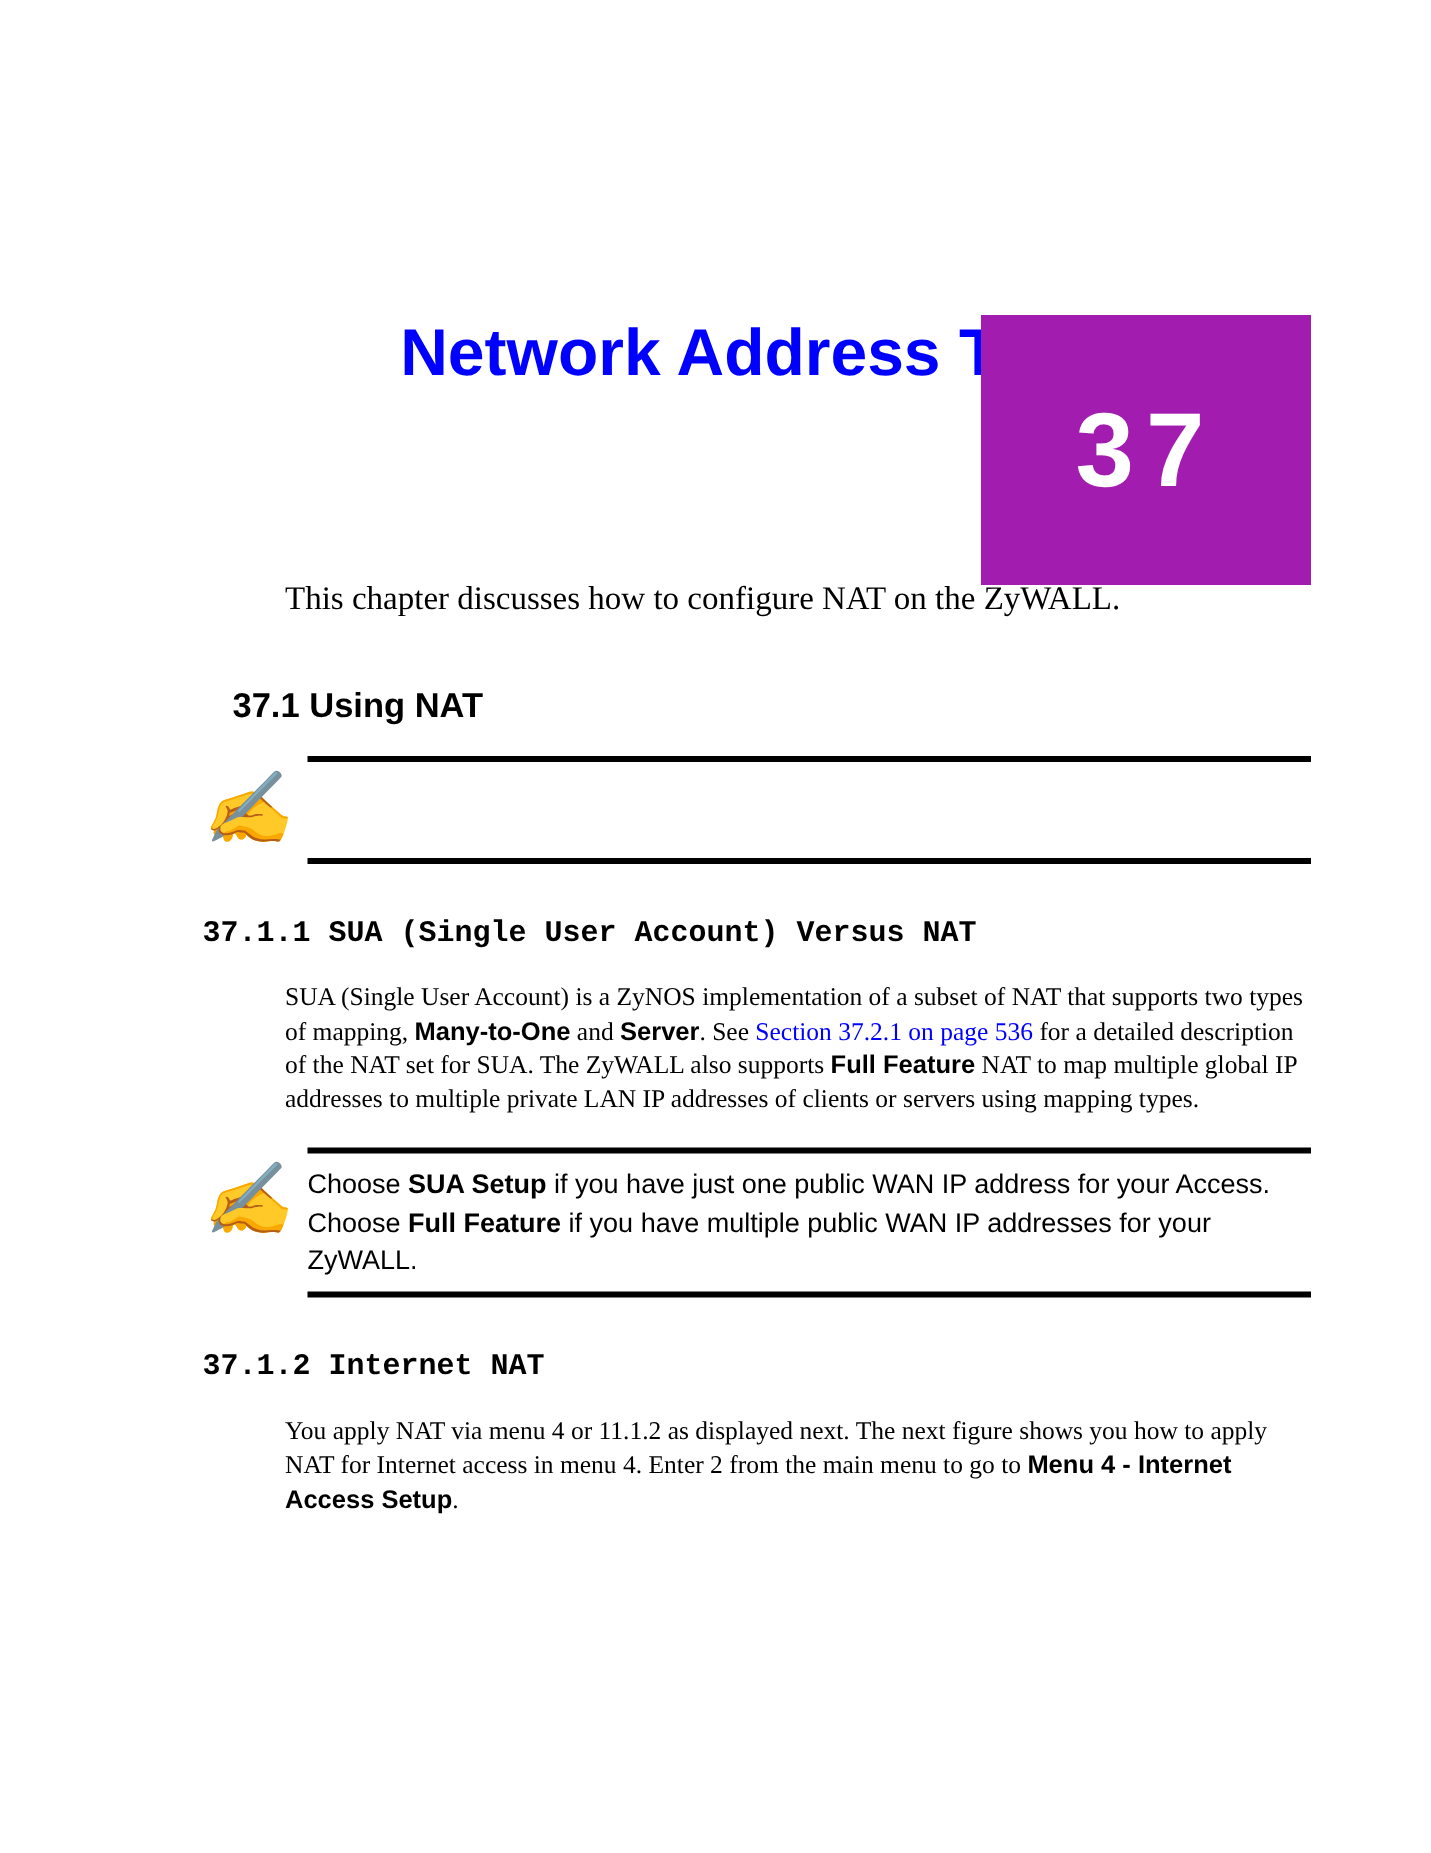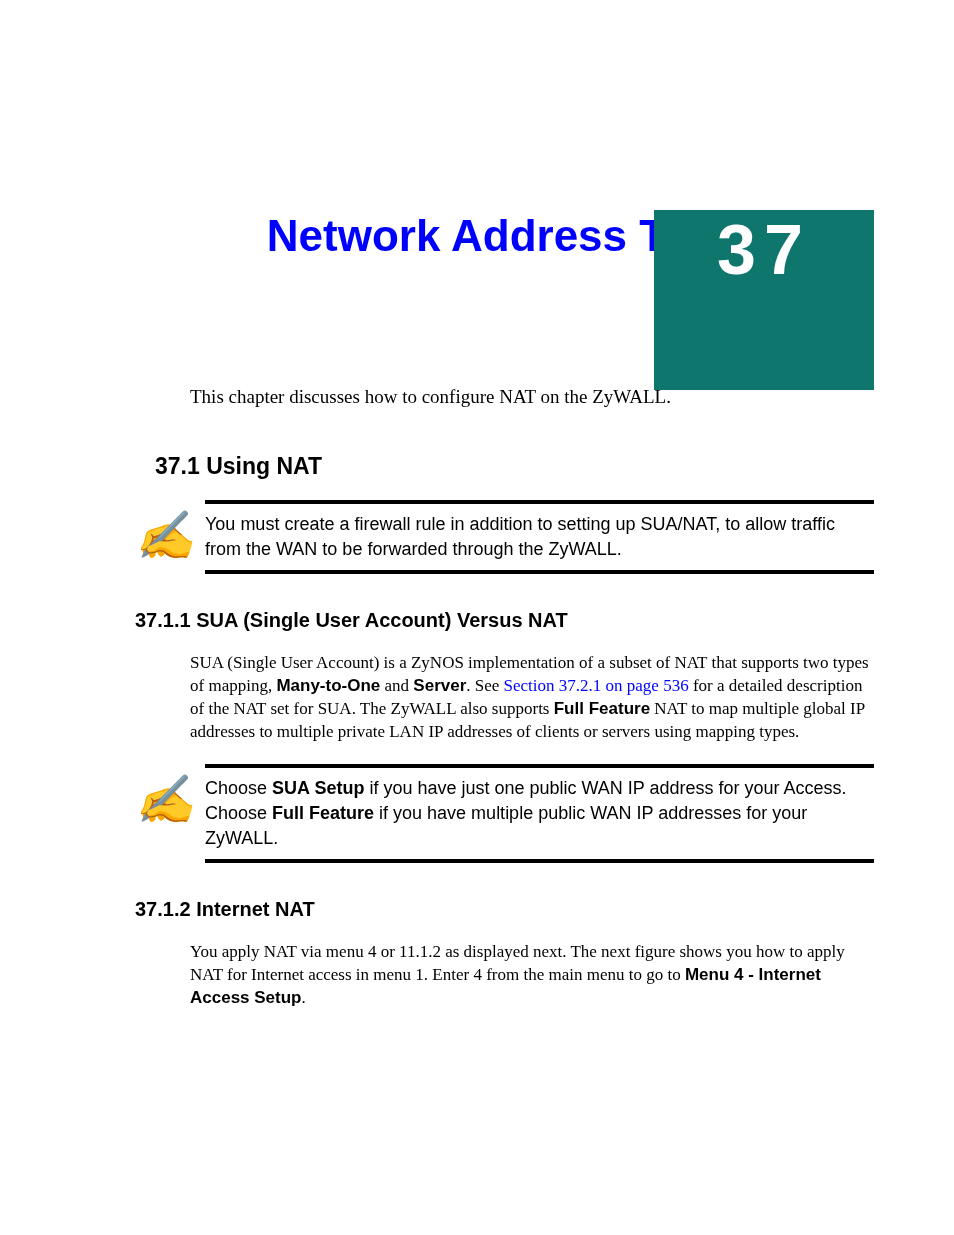--- a/index.html
+++ b/index.html
@@ -15,56 +15,57 @@
     position: relative;
     box-sizing: border-box;
     padding: 0 80px 0 80px;
   }
   .chapter-badge {
     position: absolute;
     top: 0;
     right: 80px;
     width: 220px;
     height: 180px;
-    background: #0f766e;
+    background: #a21caf;
     color: #fff;
     font-family: Arial, Helvetica, sans-serif;
     font-weight: bold;
     font-size: 70px;
     display: flex;
+    align-items: center;
     justify-content: center;
     letter-spacing: 8px;
   }
   .chapter-title {
     font-family: Arial, Helvetica, sans-serif;
     font-weight: bold;
     font-size: 44px;
     color: #0000ff;
     text-align: right;
     margin-top: 210px;
     line-height: 1.2;
     padding-left: 100px;
   }
   .content {
     margin-left: 110px;
     font-size: 17px;
   }
   .intro {
     margin-top: 70px;
-    font-size: 19px;
+    font-size: 22px;
   }
   h2.section {
     font-family: Arial, Helvetica, sans-serif;
     font-weight: bold;
     font-size: 23px;
     margin-top: 45px;
     margin-left: 75px;
   }
   h3.subsection {
-    font-family: Liberation Sans, sans-serif;
+    font-family: Liberation Mono, monospace;
     font-weight: bold;
     font-size: 20px;
     margin-top: 35px;
     margin-left: 55px;
   }
   .note-block {
     margin: 20px 0 20px 55px;
   }
   .note-rule {
     border-top: 4px solid #000;
@@ -116,21 +117,20 @@
   <div class="content">
     <p class="intro">This chapter discusses how to configure NAT on the ZyWALL.</p>
   </div>
 
   <h2 class="section">37.1  Using NAT</h2>
 
   <div class="note-block">
     <div class="note-rule"></div>
     <div class="note-body">
       <div class="note-icon">✍</div>
-      <div class="note-text">You must create a firewall rule in addition to setting up SUA/NAT, to allow traffic from the WAN to be forwarded through the ZyWALL.</div>
     </div>
     <div class="note-rule"></div>
   </div>
 
   <h3 class="subsection">37.1.1  SUA (Single User Account) Versus NAT</h3>
 
   <div class="content">
     <p class="body-para">
       <span>SUA (Single User Account) is a ZyNOS implementation of a subset of NAT that supports two types of mapping, </span><b>Many-to-One</b><span> and </span><b>Server</b><span>. See </span><a href="#" class="xref">Section 37.2.1 on page 536</a><span> for a detailed description of the NAT set for SUA. The ZyWALL also supports </span><b>Full Feature</b><span> NAT to map multiple global IP addresses to multiple private LAN IP addresses of clients or servers using mapping types.</span>
     </p>
@@ -145,17 +145,17 @@
         <span>Choose </span><b>Full Feature</b><span> if you have multiple public WAN IP addresses for your ZyWALL.</span>
       </div>
     </div>
     <div class="note-rule"></div>
   </div>
 
   <h3 class="subsection">37.1.2  Internet NAT</h3>
 
   <div class="content">
     <p class="body-para">
-      <span>You apply NAT via menu 4 or 11.1.2 as displayed next. The next figure shows you how to apply NAT for Internet access in menu 1. Enter 4 from the main menu to go to </span><b>Menu 4 - Internet Access Setup</b><span>.</span>
+      <span>You apply NAT via menu 4 or 11.1.2 as displayed next. The next figure shows you how to apply NAT for Internet access in menu 4. Enter 2 from the main menu to go to </span><b>Menu 4 - Internet Access Setup</b><span>.</span>
     </p>
   </div>
 
 </div>
 
 </body></html>

